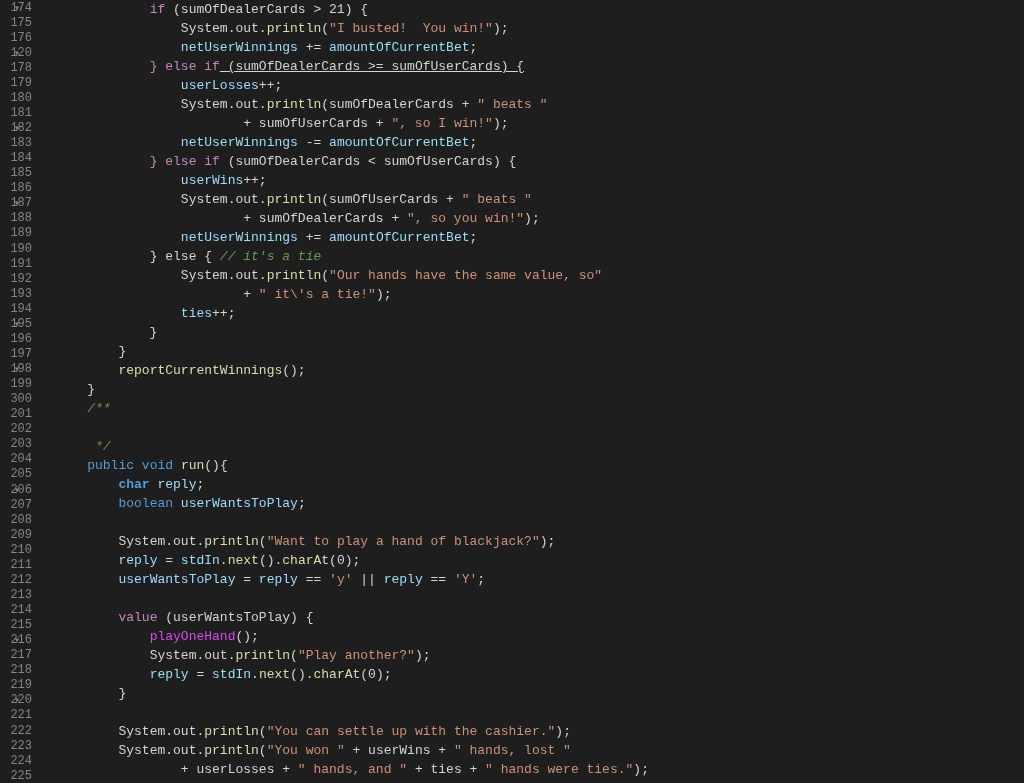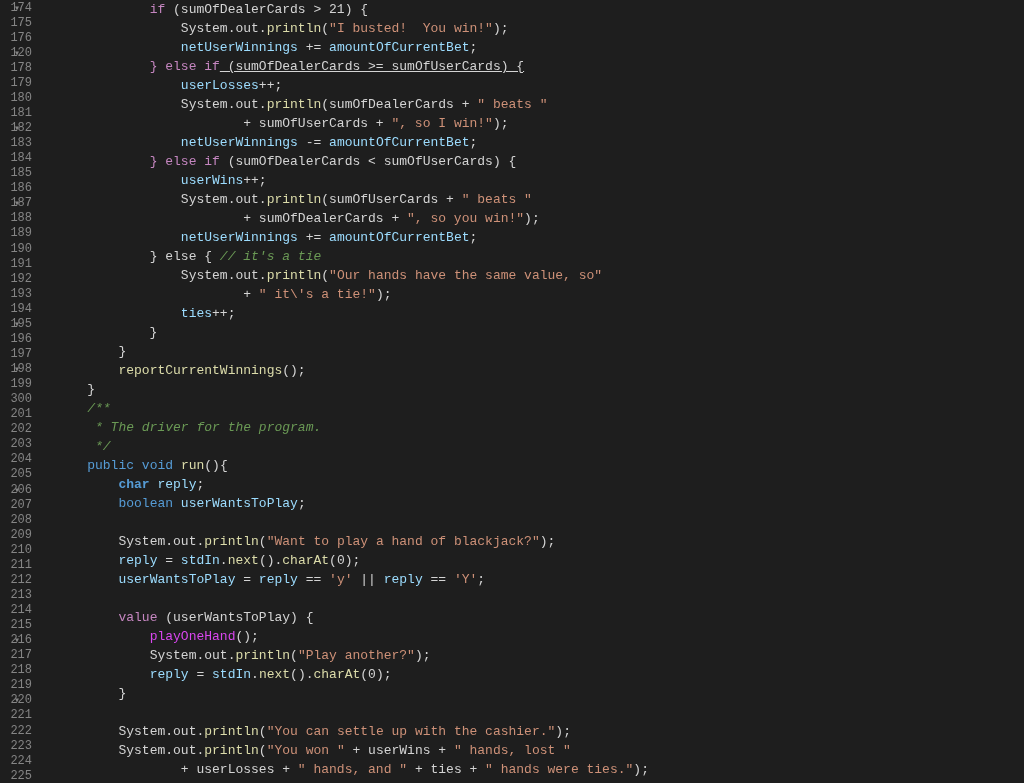--- a/index.html
+++ b/index.html
@@ -254,21 +254,21 @@
         <div class="code-line"><span>                </span><span style="color: rgb(156, 220, 254);">netUserWinnings</span><span style="color: rgb(212, 212, 212);"> += </span><span style="color: rgb(156, 220, 254);">amountOfCurrentBet</span><span style="color: rgb(212, 212, 212);">;</span></div>
         <div class="code-line"><span>            </span><span style="color: rgb(212, 212, 212);">} else {</span><span style="color: rgb(106, 153, 85); font-style: italic;"> // it's a tie</span></div>
         <div class="code-line"><span>                </span><span style="color: rgb(212, 212, 212);">System</span><span style="color: rgb(212, 212, 212);">.out.</span><span style="color: rgb(220, 220, 170);">println</span><span style="color: rgb(212, 212, 212);">(</span><span style="color: rgb(206, 145, 120);">"Our hands have the same value, so"</span></div>
         <div class="code-line"><span>                        </span><span style="color: rgb(212, 212, 212);">+ </span><span style="color: rgb(206, 145, 120);">" it\'s a tie!"</span><span style="color: rgb(212, 212, 212);">);</span></div>
         <div class="code-line"><span>                </span><span style="color: rgb(156, 220, 254);">ties</span><span style="color: rgb(212, 212, 212);">++;</span></div>
         <div class="code-line"><span>            }</span></div>
         <div class="code-line"><span>        }</span></div>
         <div class="code-line"><span>        </span><span style="color: rgb(220, 220, 170);">reportCurrentWinnings</span><span style="color: rgb(212, 212, 212);">();</span></div>
         <div class="code-line"><span>    }</span></div>
         <div class="code-line"><span>    </span><span style="color: rgb(106, 153, 85); font-style: italic;">/**</span></div>
-        <div class="code-line"><span>     </span><span style="color: rgb(106, 153, 85); font-style: italic;">* The driver for the program.</span></div>
+        <div class="code-line"><span>     </span></div>
         <div class="code-line"><span>     </span><span style="color: rgb(106, 153, 85); font-style: italic;">*/</span></div>
         <div class="code-line"><span>    </span><span style="color: rgb(86, 156, 214);">public</span><span> </span><span style="color: rgb(86, 156, 214);">void</span><span> </span><span style="color: rgb(220, 220, 170);">run</span><span>(){</span></div>
         <div class="code-line"><span>        </span><span style="color: rgb(86, 156, 214); font-weight: bold;">char</span><span> </span><span style="color: rgb(156, 220, 254);">reply</span><span>;</span></div>
         <div class="code-line"><span>        </span><span style="color: rgb(86, 156, 214);">boolean</span><span> </span><span style="color: rgb(156, 220, 254);">userWantsToPlay</span><span>;</span></div>
         <div class="code-line"><span></span></div>
         <div class="code-line"><span>        </span><span style="color: rgb(212, 212, 212);">System</span><span style="color: rgb(212, 212, 212);">.out.</span><span style="color: rgb(220, 220, 170);">println</span><span style="color: rgb(212, 212, 212);">(</span><span style="color: rgb(206, 145, 120);">"Want to play a hand of blackjack?"</span><span style="color: rgb(212, 212, 212);">);</span></div>
         <div class="code-line"><span>        </span><span style="color: rgb(156, 220, 254);">reply</span><span> = </span><span style="color: rgb(156, 220, 254);">stdIn</span><span>.</span><span style="color: rgb(220, 220, 170);">next</span><span>().</span><span style="color: rgb(220, 220, 170);">charAt</span><span>(0);</span></div>
         <div class="code-line"><span>        </span><span style="color: rgb(156, 220, 254);">userWantsToPlay</span><span> = </span><span style="color: rgb(156, 220, 254);">reply</span><span> == </span><span style="color: rgb(206, 145, 120);">'y'</span><span> || </span><span style="color: rgb(156, 220, 254);">reply</span><span> == </span><span style="color: rgb(206, 145, 120);">'Y'</span><span>;</span></div>
         <div class="code-line"><span></span></div>
         <div class="code-line"><span>        </span><span style="color: rgb(197, 134, 192);">value</span><span> (userWantsToPlay) {</span></div>

